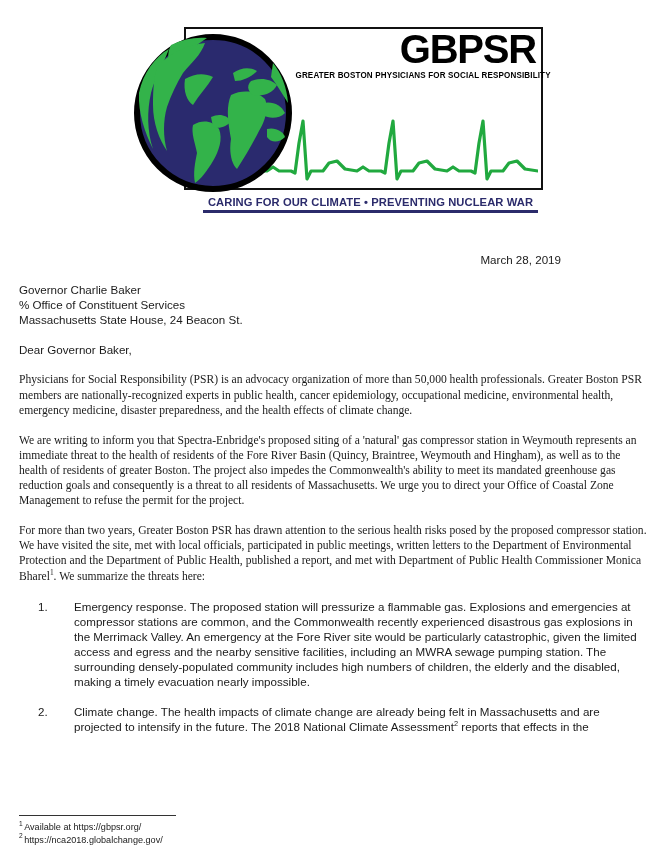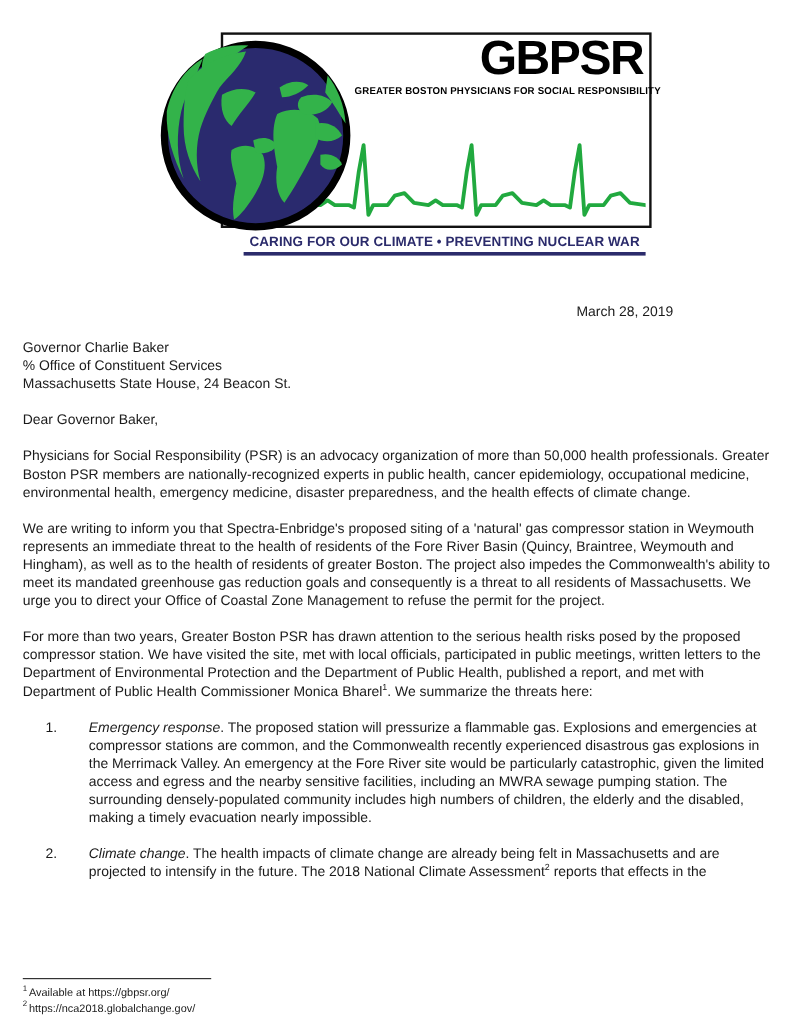--- a/index.html
+++ b/index.html
@@ -122,20 +122,21 @@
     text-align: right;
     padding-right: 86px;
     margin-bottom: 15px;
   }
   .addr-block { margin-bottom: 0; }
   .addr-line { white-space: nowrap; }
   .salutation { margin-top: 15px; }
   p.para {
     margin: 15px 0 0 0;
     text-align: left;
+    font-family: Liberation Serif, serif;
   }
   ol.threats {
     margin: 15px 0 0 0;
     padding: 0;
     list-style: none;
     counter-reset: threat;
   }
   ol.threats > li {
     position: relative;
     padding-left: 55px;
@@ -144,21 +145,21 @@
   }
   ol.threats > li + li { margin-top: 15px; }
   ol.threats > li::before {
     content: counter(threat) ".";
     position: absolute;
     left: 19px;
     top: 0;
     width: 20px;
     text-align: left;
   }
-  .term { font-style: italic; }
+  .term { }
   sup.fnref {
     font-size: 7.4px;
     vertical-align: super;
     line-height: 0;
   }
 
   
   .footnotes {
     position: absolute;
     left: 19px;

